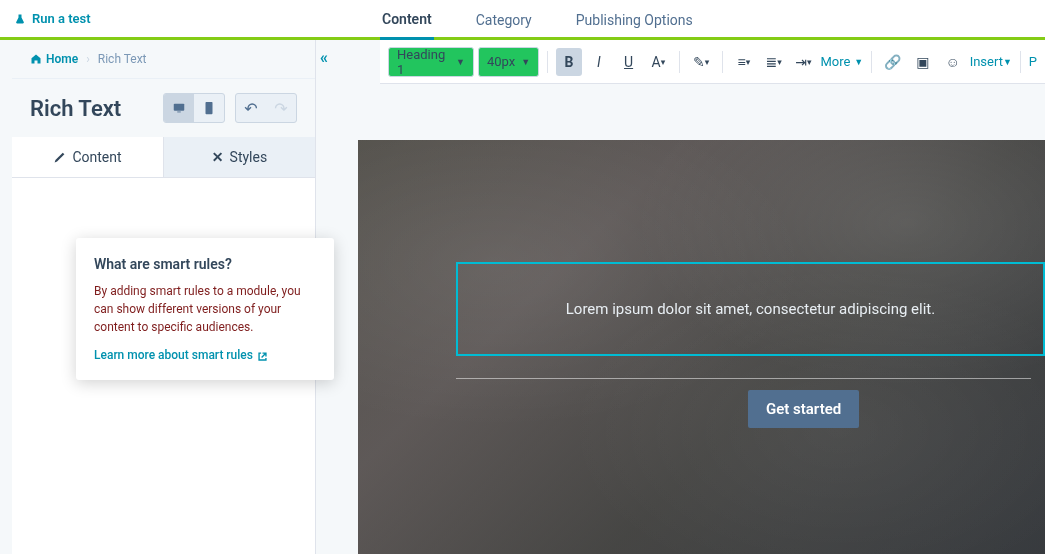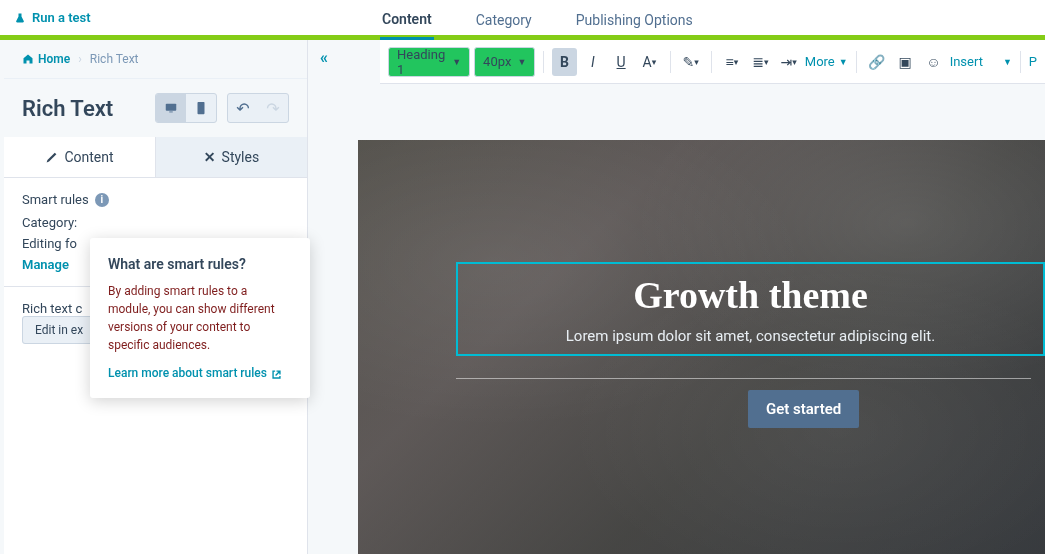--- a/index.html
+++ b/index.html
@@ -1,32 +1,32 @@
 <!DOCTYPE html>
 <html><head>
 <meta charset="utf-8">
 <style>
 *{box-sizing:border-box;margin:0;padding:0;font-family:-apple-system,BlinkMacSystemFont,"Segoe UI",Roboto,sans-serif}
 body{background:#f5f8fa;width:1045px;height:554px;overflow:hidden;position:relative}
-.topbar{height:40px;background:#fff;border-bottom:5px solid #84cc16;display:flex;align-items:center;padding:0 14px}
+.topbar{height:40px;background:#fff;border-bottom:3px solid #84cc16;display:flex;align-items:center;padding:0 14px}
 .run-test{color:#0091ae;font-size:13px;font-weight:600;display:flex;align-items:center;gap:6px;cursor:pointer}
 .run-test svg{width:12px;height:12px}
 .top-tabs{position:absolute;left:380px;top:0;height:40px;display:flex;gap:40px;align-items:center}
 .top-tab{font-size:14px;color:#516f90;cursor:pointer;height:40px;display:flex;align-items:center;padding:0 2px}
 .top-tab.active{color:#33475b;font-weight:600;border-bottom:3px solid #0091ae}
 .collapse-btn{position:absolute;left:320px;top:48px;color:#0091ae;font-size:16px;cursor:pointer;font-weight:bold}
 .toolbar{position:absolute;left:380px;right:0;top:40px;height:44px;background:#fff;border-bottom:1px solid #dfe3eb;display:flex;align-items:center;padding:0 8px;gap:4px}
 .tb-select{border:1px solid #cbd6e2;border-radius:3px;height:30px;padding:0 8px;font-size:13px;color:#33475b;display:flex;align-items:center;gap:6px;cursor:pointer;background:#22c55e}
 .tb-btn{width:28px;height:28px;display:flex;align-items:center;justify-content:center;cursor:pointer;color:#33475b;border-radius:3px;font-size:14px}
 .tb-btn.active{background:#cbd6e2}
 .tb-sep{width:1px;height:22px;background:#dfe3eb;margin:0 4px}
 .tb-more{color:#0091ae;font-size:13px;display:flex;align-items:center;gap:4px;cursor:pointer}
-.tb-insert{color:#0091ae;font-size:13px;display:flex;align-items:center;gap:20px;cursor:pointer}
+.tb-insert{color:#0091ae;font-size:13px;display:flex;align-items:center;gap:0;cursor:pointer}
 .caret{font-size:9px}
-.sidebar{position:absolute;left:4px;top:40px;width:304px;bottom:0;background:#fff;border-right:1px solid #dfe3eb}
+.sidebar{position:absolute;left:12px;top:40px;width:304px;bottom:0;background:#fff;border-right:1px solid #dfe3eb}
 .breadcrumb{padding:12px 18px;display:flex;align-items:center;gap:8px;font-size:12px;border-bottom:1px solid #eaf0f6;background:#f5f8fa}
 .breadcrumb .home{color:#0091ae;font-weight:600;display:flex;align-items:center;gap:4px;cursor:pointer}
 .breadcrumb .sep{color:#cbd6e2}
 .breadcrumb .current{color:#7c98b6}
 .panel-header{padding:14px 18px;display:flex;align-items:center;justify-content:space-between;background:#f5f8fa}
 .panel-title{font-size:22px;font-weight:600;color:#33475b}
 .device-group{display:flex;gap:0;border:1px solid #cbd6e2;border-radius:3px;overflow:hidden;background:#eaf0f6}
 .device-btn{width:30px;height:28px;display:flex;align-items:center;justify-content:center;cursor:pointer;color:#516f90}
 .device-btn.active{background:#cbd6e2}
 .undo-group{display:flex;gap:0;border:1px solid #cbd6e2;border-radius:3px;overflow:hidden;background:#eaf0f6;margin-left:10px}
@@ -35,21 +35,21 @@
 .sub-tabs{display:flex;border-bottom:1px solid #dfe3eb}
 .sub-tab{flex:1;text-align:center;padding:12px 0;font-size:14px;color:#33475b;cursor:pointer;display:flex;align-items:center;justify-content:center;gap:6px;border-right:1px solid #dfe3eb;background:#fff}
 .sub-tab:last-child{border-right:none;background:#eaf0f6}
 .side-content{padding:14px 18px;font-size:13px;color:#33475b}
 .smart-rules-label{display:flex;align-items:center;gap:6px;margin-bottom:8px}
 .info-icon{width:14px;height:14px;border-radius:50%;background:#7c98b6;color:#fff;font-size:10px;display:inline-flex;align-items:center;justify-content:center;font-weight:bold;cursor:pointer}
 .side-row{margin-bottom:6px}
 .manage-link{color:#0091ae;font-weight:600;cursor:pointer}
 .divider{height:1px;background:#dfe3eb;margin:14px -18px}
 .edit-btn{background:#eaf0f6;border:1px solid #cbd6e2;padding:6px 12px;font-size:12px;border-radius:3px;cursor:pointer;color:#33475b}
-.tooltip{position:absolute;left:90px;top:238px;width:220px;background:#fff;border-radius:3px;box-shadow:0 3px 16px rgba(0,0,0,0.18);padding:18px;z-index:10}
+.tooltip{position:absolute;left:76px;top:238px;width:258px;background:#fff;border-radius:3px;box-shadow:0 3px 16px rgba(0,0,0,0.18);padding:18px;z-index:10}
 .tooltip h4{font-size:14px;font-weight:600;color:#33475b;margin-bottom:10px}
 .tooltip p{font-size:12px;color:#7f1d1d;line-height:1.5;margin-bottom:12px}
 .tooltip a{color:#0091ae;font-size:12px;font-weight:500;cursor:pointer;display:flex;align-items:flex-end;gap:4px}
 .canvas{position:absolute;left:358px;right:0;top:140px;bottom:0;background:linear-gradient(rgba(40,55,70,0.55),rgba(40,55,70,0.55)),linear-gradient(135deg,#8b7355 0%,#a0826d 30%,#6b5842 60%,#4a3f35 100%)}
 .canvas::before{content:"";position:absolute;inset:0;background:radial-gradient(ellipse at 20% 30%,rgba(255,255,255,0.08),transparent 40%),radial-gradient(ellipse at 80% 20%,rgba(255,255,255,0.12),transparent 35%),radial-gradient(ellipse at 70% 70%,rgba(255,255,255,0.06),transparent 40%)}
 .hero-box{position:absolute;left:98px;right:0;top:122px;height:94px;border:2px solid #00bcd4;display:flex;flex-direction:column;align-items:center;justify-content:center;gap:10px}
 .hero-title{font-size:38px;font-weight:700;color:#fff;font-family:Georgia,serif}
 .hero-sub{font-size:15px;color:#e8eef3}
 .hero-line{position:absolute;left:98px;right:14px;top:238px;height:1px;background:rgba(255,255,255,0.5)}
 .hero-cta{position:absolute;left:390px;top:250px;background:#516f90;color:#fff;padding:10px 18px;font-size:15px;font-weight:600;cursor:pointer;border-radius:2px}
@@ -154,45 +154,32 @@
       <svg width="13" height="13" viewBox="0 0 16 16" fill="#33475b">
           <path d="M12 2l2 2-9 9-3 1 1-3 9-9z"></path>
         </svg>
       <span>Content</span>
     </div>
     <div class="sub-tab">
       <span style="font-weight:bold">✕</span>
       <span>Styles</span>
     </div>
   </div>
-  <div class="side-content">
-    <div class="smart-rules-label">
-      <span>Smart rules</span>
-      <span class="info-icon">i</span>
-    </div>
-    <div class="side-row">Category:</div>
-    <div class="side-row">Editing fo</div>
-    <div class="side-row"><span class="manage-link">Manage</span></div>
-    <div class="divider"></div>
-    <div class="side-row">Rich text c</div>
-    <div class="side-row"><span class="edit-btn">Edit in ex</span></div>
-  </div>
 </div>
 
 <div class="tooltip">
   <h4>What are smart rules?</h4>
   <p>By adding smart rules to a module, you can show different versions of your content to specific audiences.</p>
   <a>
     <span>Learn more about smart rules</span>
     <svg width="11" height="11" viewBox="0 0 16 16" fill="#0091ae">
         <path d="M6 2v2H4v8h8v-2h2v4H2V2h4zm8 0v6h-2V5.4L7.4 10 6 8.6 10.6 4H8V2h6z"></path>
       </svg>
   </a>
 </div>
 
 <div class="canvas">
   <div class="hero-box">
-    <div class="hero-title">Growth theme</div>
     <div class="hero-sub">Lorem ipsum dolor sit amet, consectetur adipiscing elit.</div>
   </div>
   <div class="hero-line"></div>
   <div class="hero-cta">Get started</div>
 </div>
 
 </body></html>

